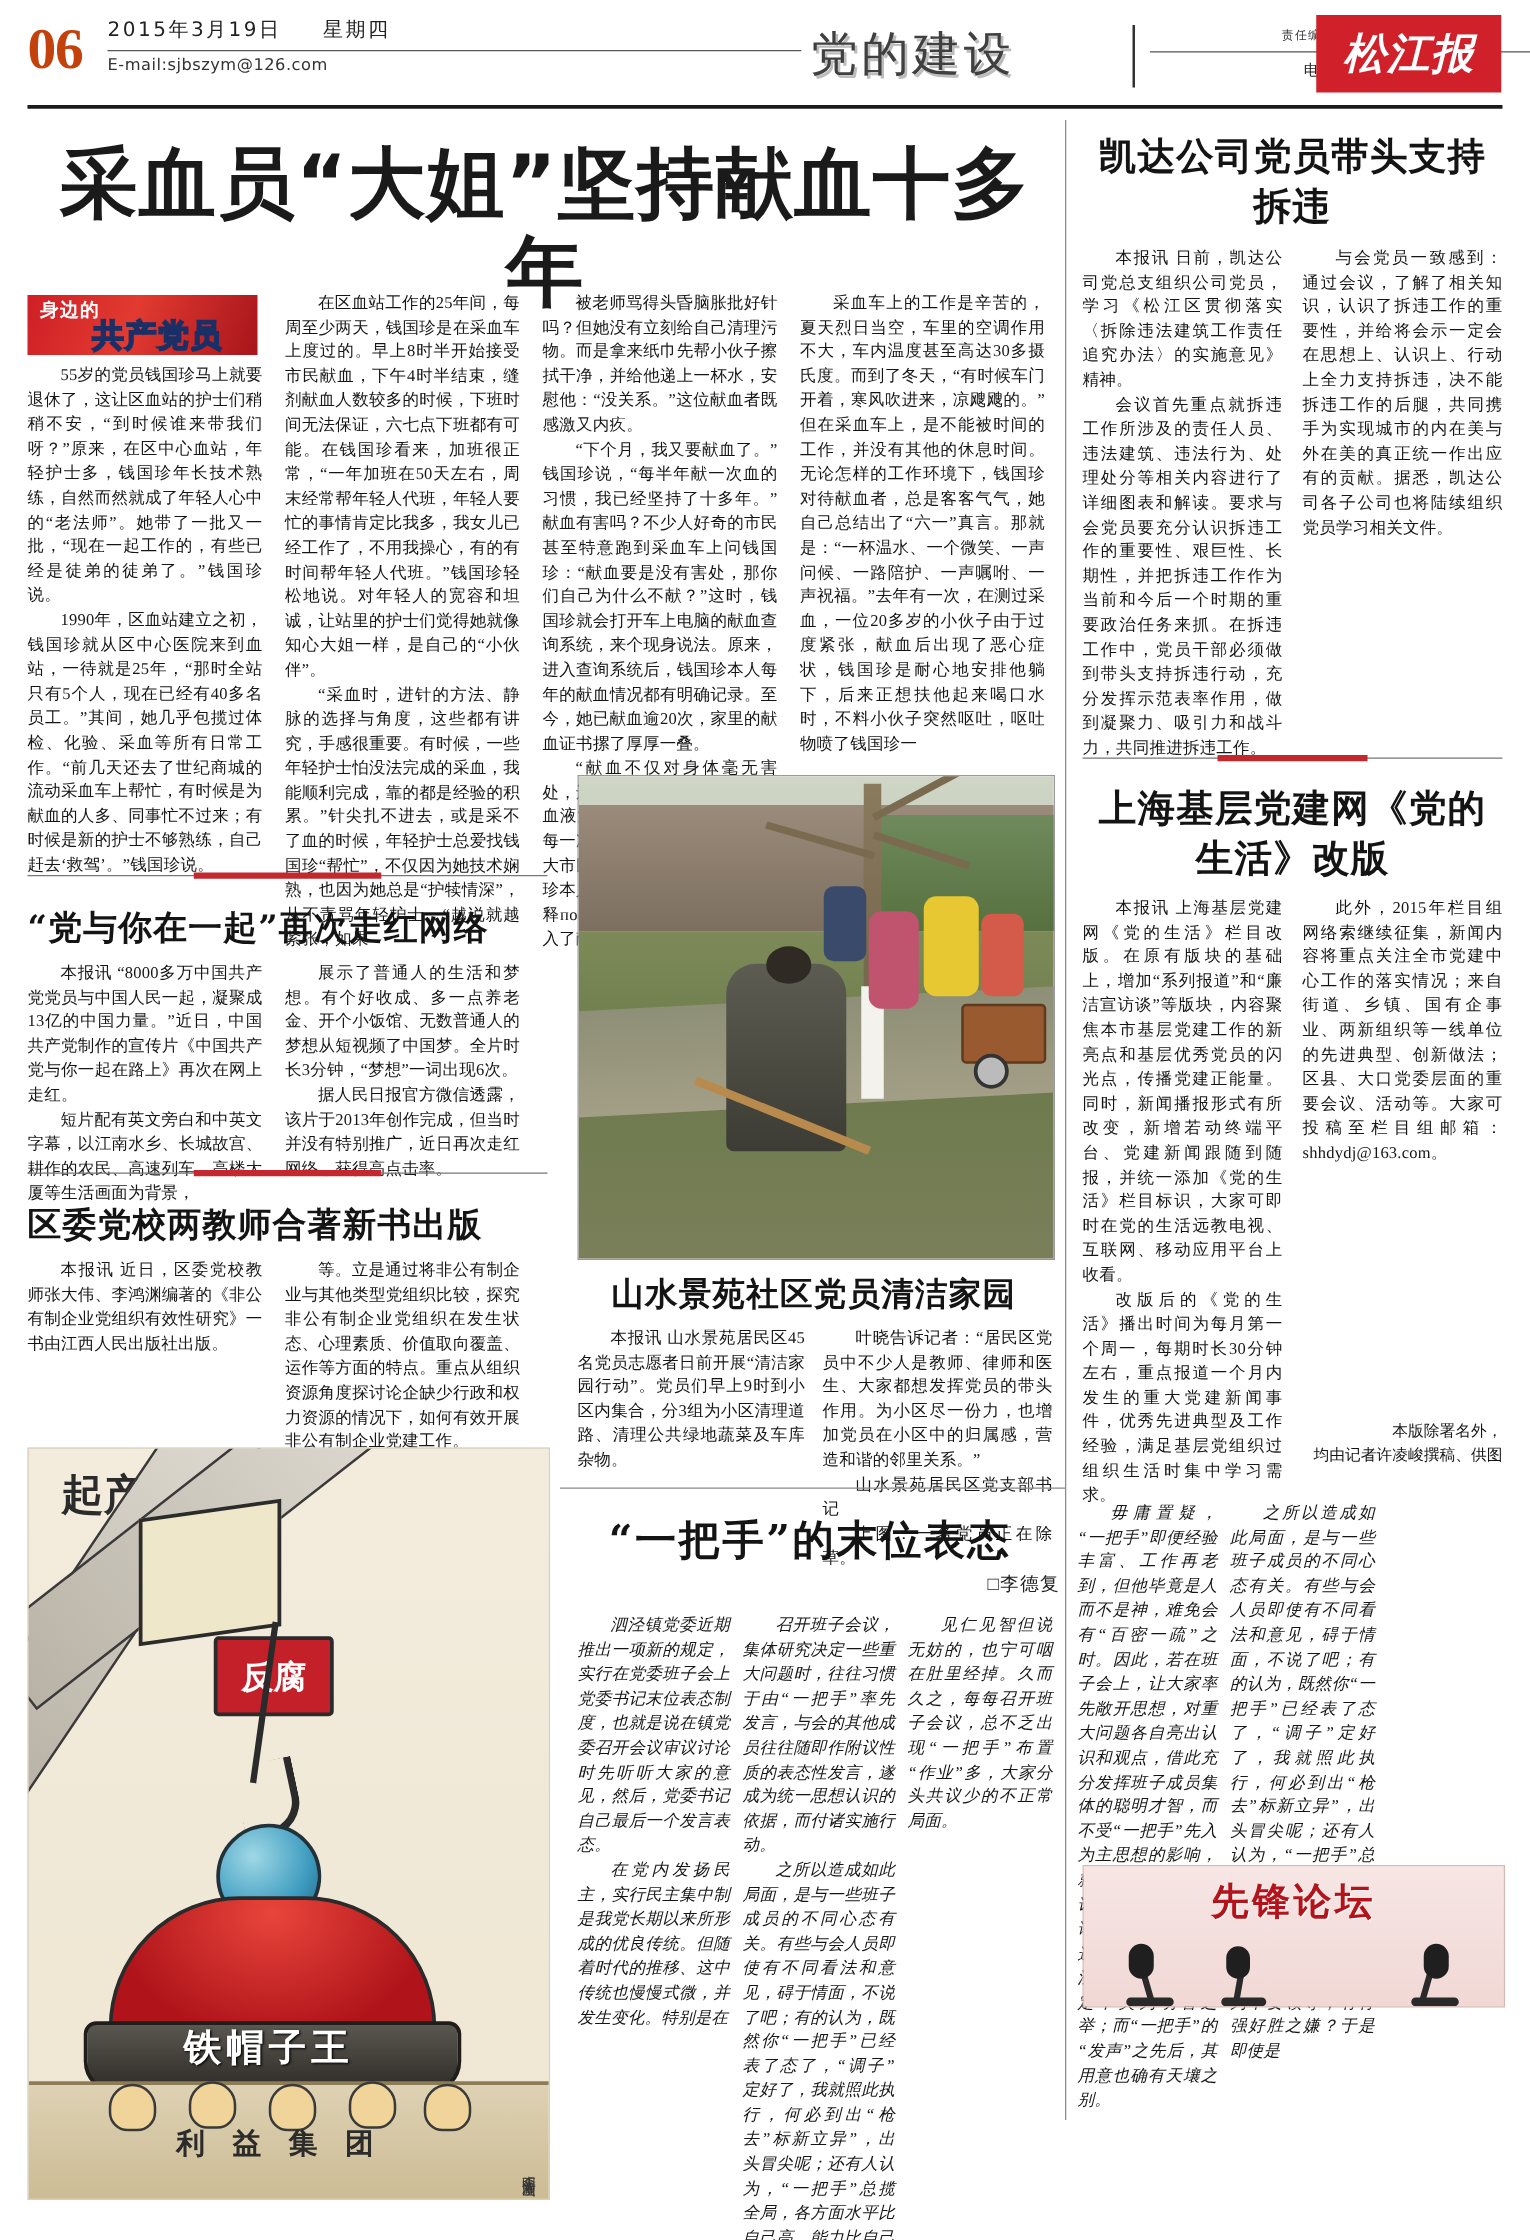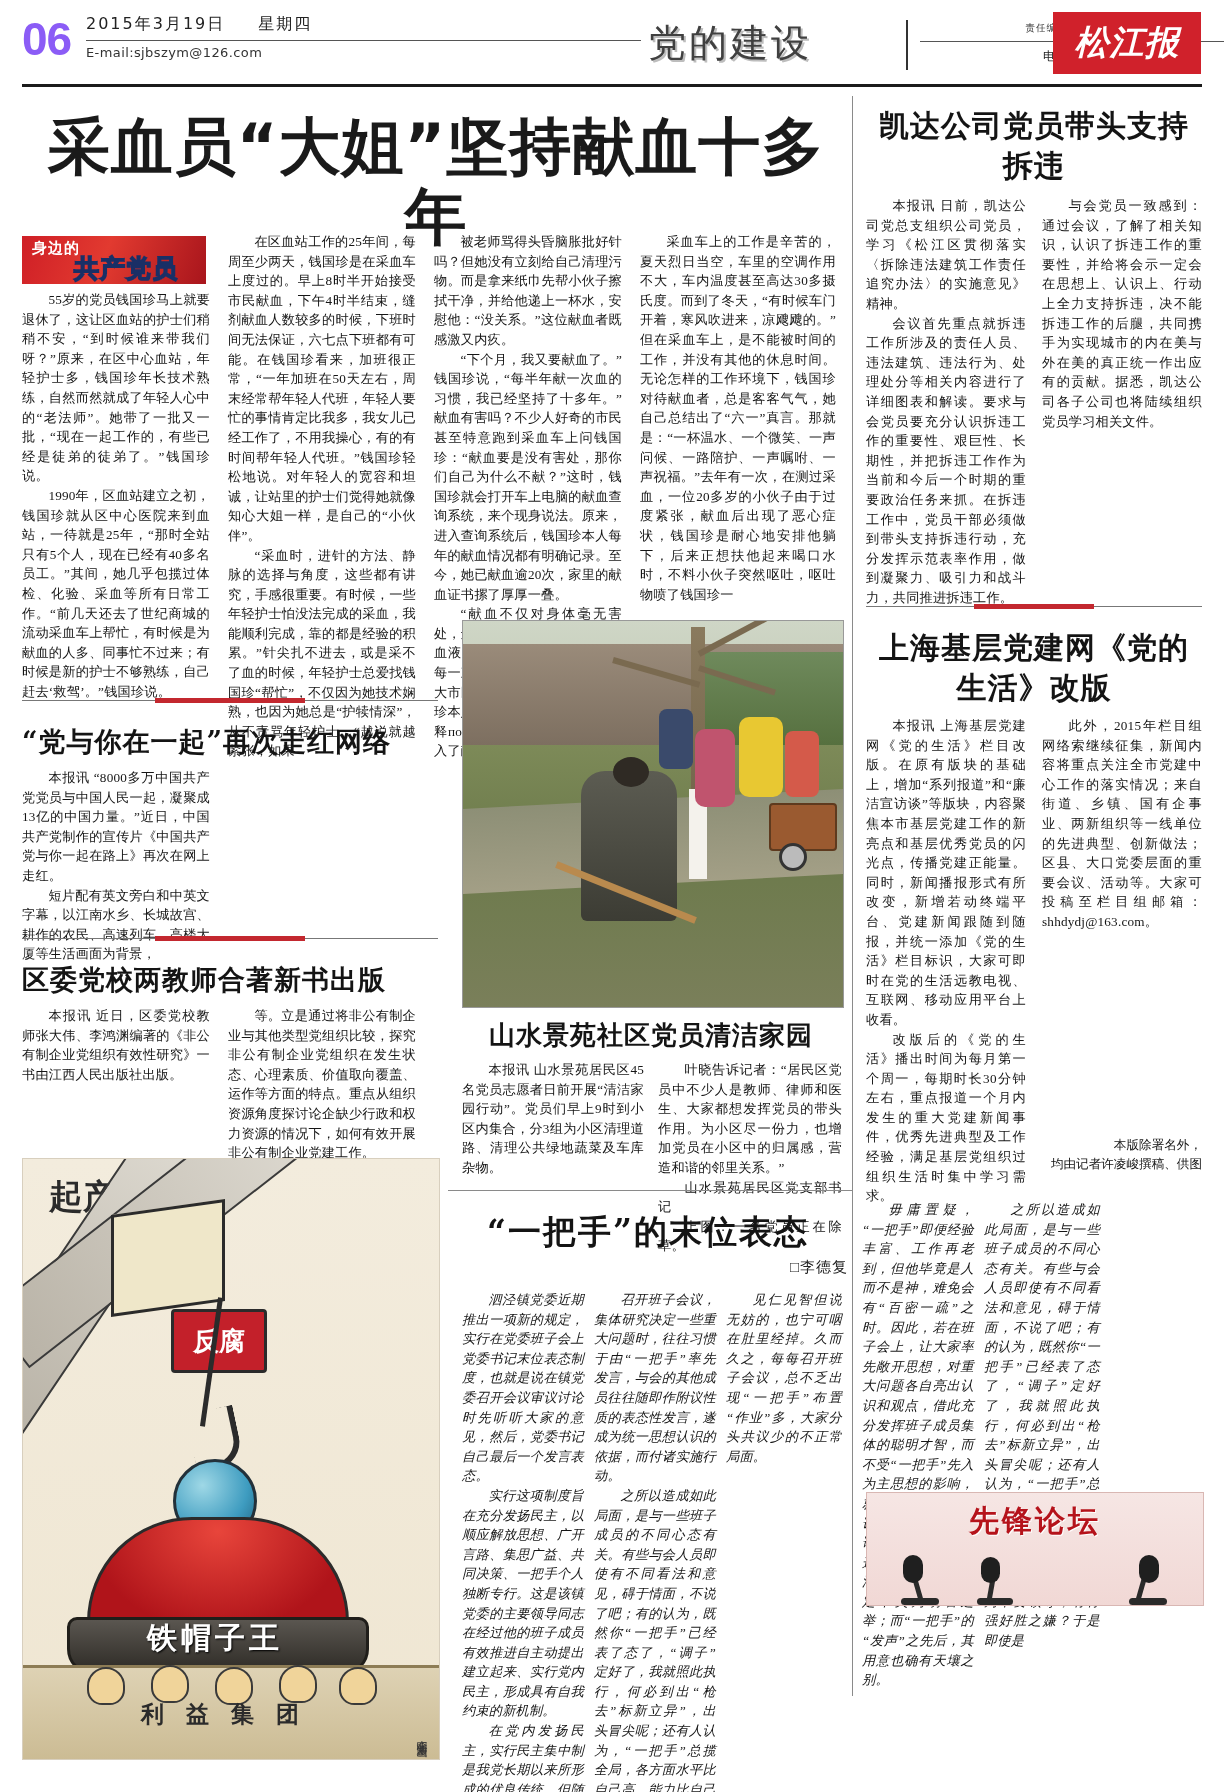--- a/index.html
+++ b/index.html
@@ -11,21 +11,21 @@
     position:relative;
     overflow:hidden;
   }
   .page{position:relative;width:1224px;height:1792px;}
 
   
   .masthead{position:absolute;left:0;top:0;width:1224px;height:86px;}
   .pageno{
     position:absolute;left:22px;top:16px;
     font-size:46px;line-height:46px;font-weight:bold;
-    color:#8b5cf6;font-family:Liberation Sans, sans-serif;letter-spacing:-1px;
+    color:#c2410c;font-family:Liberation Serif, serif;letter-spacing:-1px;
   }
   .dateblk{position:absolute;left:86px;top:14px;width:560px;}
   .dateline{font-size:16px;letter-spacing:2px;color:#222;font-family:"DejaVu Sans",sans-serif;}
   .dateline .wk{margin-left:26px;}
   .daterule{height:1px;background:#555;margin:5px 0 4px 0;width:555px;}
   .emailline{font-size:13px;color:#333;font-family:"DejaVu Sans",sans-serif;letter-spacing:.4px;}
 
   .section-title{
     position:absolute;left:648px;top:18px;
     font-size:38px;font-weight:normal;letter-spacing:3px;
@@ -329,20 +329,24 @@
     <p>采血车上的工作是辛苦的，夏天烈日当空，车里的空调作用不大，车内温度甚至高达30多摄氏度。而到了冬天，“有时候车门开着，寒风吹进来，凉飕飕的。”但在采血车上，是不能被时间的工作，并没有其他的休息时间。无论怎样的工作环境下，钱国珍对待献血者，总是客客气气，她自己总结出了“六一”真言。那就是：“一杯温水、一个微笑、一声问候、一路陪护、一声嘱咐、一声祝福。”去年有一次，在测过采血，一位20多岁的小伙子由于过度紧张，献血后出现了恶心症状，钱国珍是耐心地安排他躺下，后来正想扶他起来喝口水时，不料小伙子突然呕吐，呕吐物喷了钱国珍一</p>
   </div>
 
   <div class="rule-red" style="left:22px;top:700px;width:416px;"></div>
 
   <div class="a1-head h2">“党与你在一起”再次走红网络</div>
   <div class="a1-c1 body-txt">
     <p>本报讯  “8000多万中国共产党党员与中国人民一起，凝聚成13亿的中国力量。”近日，中国共产党制作的宣传片《中国共产党与你一起在路上》再次在网上走红。</p>
     <p>短片配有英文旁白和中英文字幕，以江南水乡、长城故宫、耕作的农民、高速列车、高楼大厦等生活画面为背景，</p>
   </div>
+  <div class="a1-c2 body-txt">
+    <p>展示了普通人的生活和梦想。有个好收成、多一点养老金、开个小饭馆、无数普通人的梦想从短视频了中国梦。全片时长3分钟，“梦想”一词出现6次。</p>
+    <p>据人民日报官方微信透露，该片于2013年创作完成，但当时并没有特别推广，近日再次走红网络，获得高点击率。</p>
+  </div>
 
   <div class="rule-red" style="left:22px;top:938px;width:416px;"></div>
 
   <div class="a2-head h2">区委党校两教师合著新书出版</div>
   <div class="a2-c1 body-txt">
     <p>本报讯  近日，区委党校教师张大伟、李鸿渊编著的《非公有制企业党组织有效性研究》一书由江西人民出版社出版。</p>
   </div>
   <div class="a2-c2 body-txt">
     <p>等。立是通过将非公有制企业与其他类型党组织比较，探究非公有制企业党组织在发生状态、心理素质、价值取向覆盖、运作等方面的特点。重点从组织资源角度探讨论企缺少行政和权力资源的情况下，如何有效开展非公有制企业党建工作。</p>
   </div>
@@ -403,21 +407,20 @@
     <p>山水景苑居民区党支部书记</p>
     <p>上图：一名党员正在除草。</p>
   </div>
 
   <div class="hrule" style="left:448px;top:1190px;width:404px;"></div>
 
   <div class="a3-head">“一把手”的末位表态</div>
   <div class="a3-author">□李德复</div>
   <div class="a3-c1 body-txt kaiti">
     <p>泗泾镇党委近期推出一项新的规定，实行在党委班子会上党委书记末位表态制度，也就是说在镇党委召开会议审议讨论时先听听大家的意见，然后，党委书记自己最后一个发言表态。</p>
-    <p>实行这项制度旨在充分发扬民主，以顺应解放思想、广开言路、集思广益、共同决策、一把手个人独断专行。这是该镇党委的主要领导同志在经过他的班子成员有效推进自主动提出建立起来、实行党内民主，形成具有自我约束的新机制。</p>
     <p>在党内发扬民主，实行民主集中制是我党长期以来所形成的优良传统。但随着时代的推移、这中传统也慢慢式微，并发生变化。特别是在</p>
   </div>
   <div class="a3-c2 body-txt kaiti">
     <p>召开班子会议，集体研究决定一些重大问题时，往往习惯于由“一把手”率先发言，与会的其他成员往往随即作附议性质的表态性发言，遂成为统一思想认识的依据，而付诸实施行动。</p>
     <p>之所以造成如此局面，是与一些班子成员的不同心态有关。有些与会人员即使有不同看法和意见，碍于情面，不说了吧；有的认为，既然你“一把手”已经表了态了，“调子”定好了，我就照此执行，何必到出“枪去”标新立异”，出头冒尖呢；还有人认为，“一把手”总揽全局，各方面水平比自己高，能力比自己强，倘若自己再在会上说三道四，会不会被误认为不要领导，有青强好胜之嫌？于是即使是</p>
   </div>
   <div class="a3-c3 body-txt kaiti">
     <p>见仁见智但说无妨的，也宁可咽在肚里经掉。久而久之，每每召开班子会议，总不乏出现“一把手”布置“作业”多，大家分头共议少的不正常局面。</p>
   </div>
   <div class="a3-c4 body-txt kaiti">

